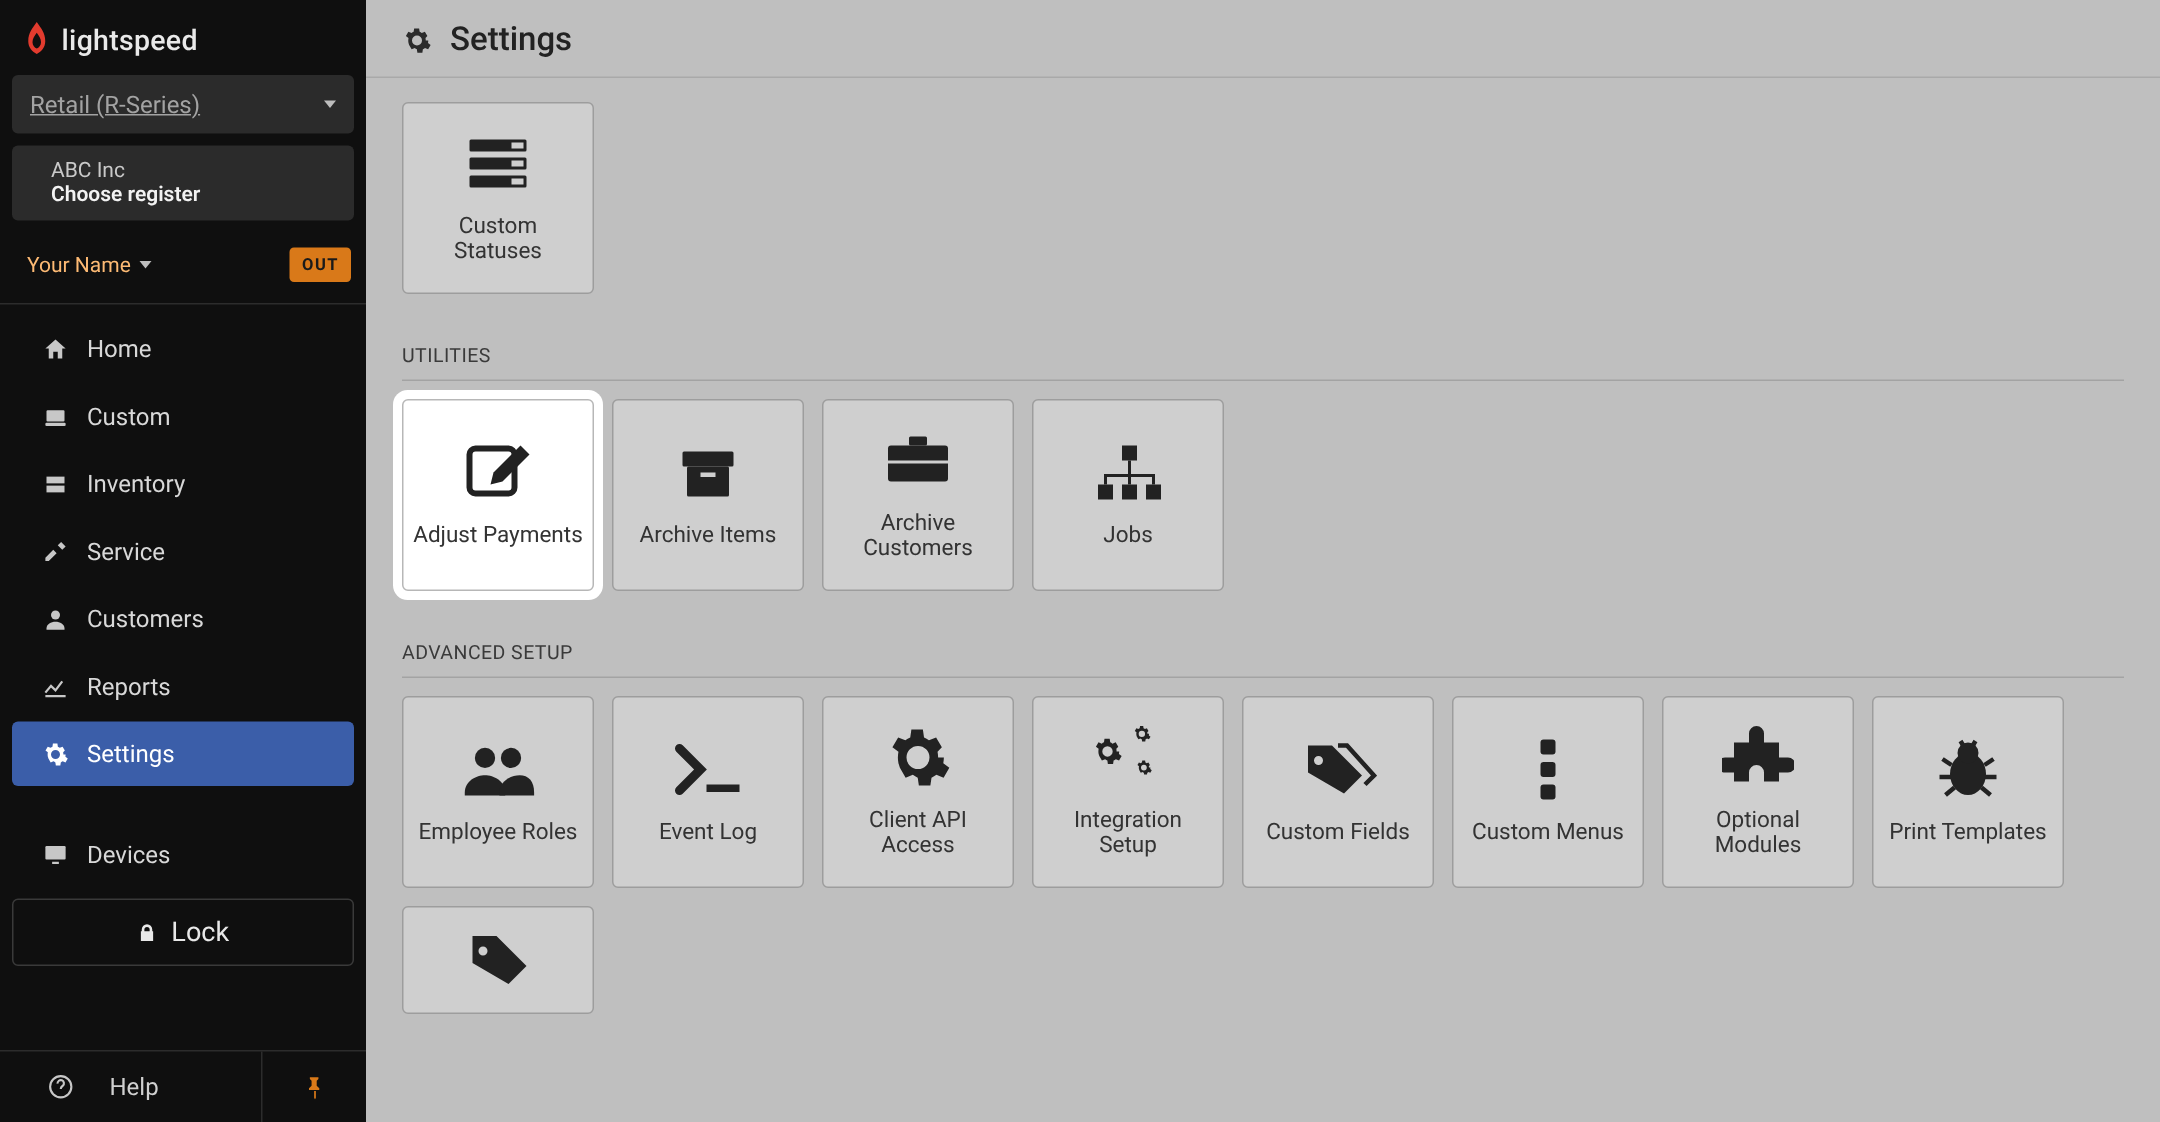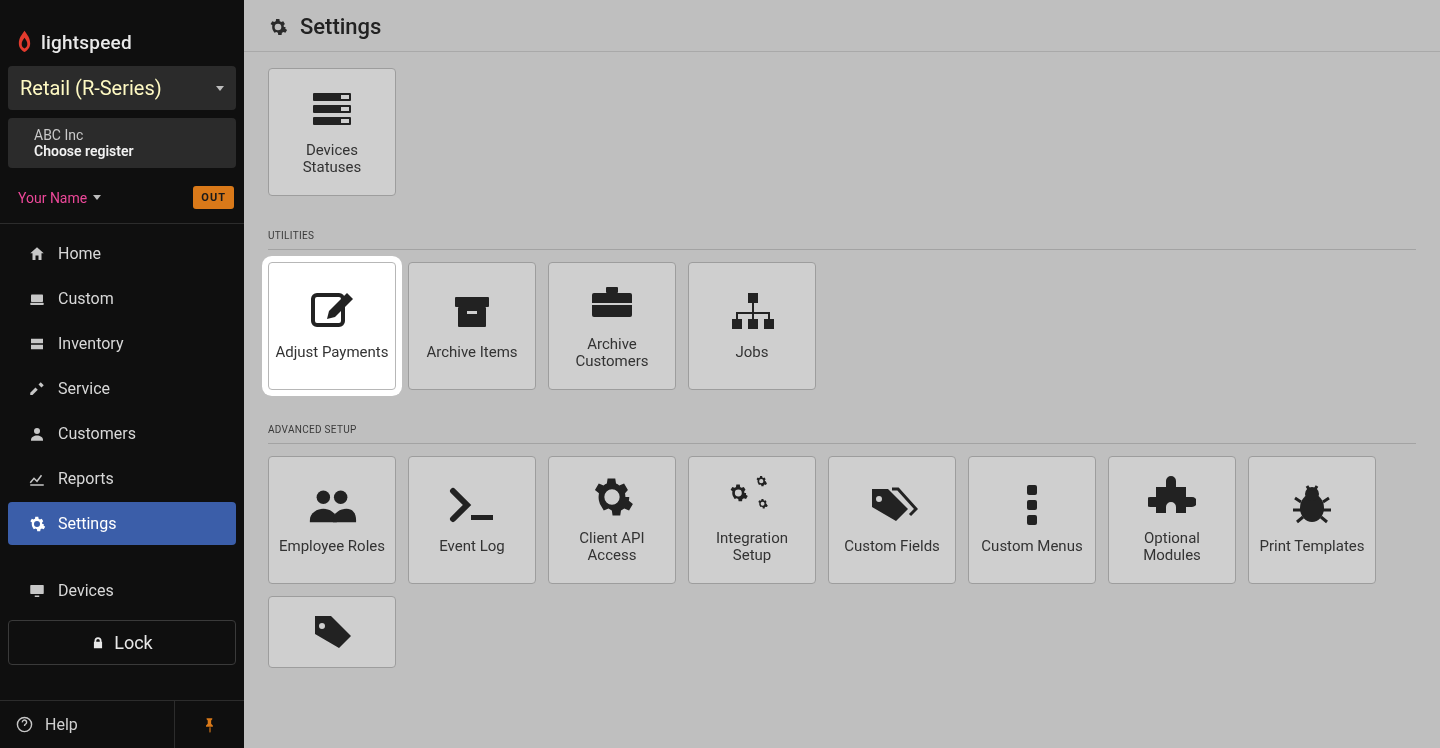--- a/index.html
+++ b/index.html
@@ -1,58 +1,58 @@
 <!DOCTYPE html>
 <html><head>
 <meta charset="utf-8">
 <style>
 * { box-sizing: border-box; margin: 0; padding: 0; }
 body { font-family: -apple-system, BlinkMacSystemFont, "Segoe UI", Roboto, sans-serif; background: #bfbfbf; overflow: hidden; }
 .app { display: flex; width: 1440px; height: 748px; }
 
 
 .sidebar { width: 244px; background: #0f0f0f; color: #c7c7c7; display: flex; flex-direction: column; }
-.logo-row { display: flex; align-items: center; padding: 30px 16px 12px; }
+.logo-row { display: flex; align-items: center; padding: 14px 16px 12px; }
 .logo-flame { width: 17px; height: 24px; margin-right: 8px; }
 .logo-text { color: #e9e9e9; font-size: 19px; font-weight: 500; letter-spacing: 0.2px; }
 
 .product-switcher { margin: 0 8px 8px; background: #2b2b2b; border-radius: 4px; padding: 10px 12px; display: flex; align-items: center; justify-content: space-between; cursor: pointer; }
-.product-switcher-label { color: #fef9c3; font-size: 20px; }
+.product-switcher-label { color: #a3a3a3; font-size: 16px; text-decoration: underline; }
 .caret-down { width: 0; height: 0; border-left: 4px solid transparent; border-right: 4px solid transparent; border-top: 5px solid #bdbdbd; }
 
 .register-box { margin: 0 8px 8px; background: #2b2b2b; border-radius: 4px; padding: 9px 26px; cursor: pointer; }
 .register-org { color: #c9c9c9; font-size: 14px; }
 .register-choose { color: #f2f2f2; font-size: 14px; font-weight: 600; }
 
 .user-row { display: flex; align-items: center; justify-content: space-between; padding: 10px 10px 14px 18px; }
-.user-name-wrap { display: flex; align-items: center; gap: 6px; color: #ec4899; font-size: 14px; }
+.user-name-wrap { display: flex; align-items: center; gap: 6px; color: #fdba74; font-size: 14px; }
 .out-badge { background: #d97919; color: #1a1a1a; font-weight: 700; font-size: 11px; letter-spacing: 1px; padding: 5px 8px; border-radius: 3px; }
 
 .nav { border-top: 1px solid #2c2c2c; padding-top: 6px; }
 .nav-item { display: flex; align-items: flex-end; gap: 12px; padding: 12px 20px; color: #d8d8d8; font-size: 16px; cursor: pointer; border-radius: 4px; margin: 2px 8px; }
 .nav-item.active { background: #3b5ea9; color: #fff; }
 .nav-icon { width: 18px; height: 18px; display: flex; align-items: center; justify-content: center; }
 
 .nav-divider { height: 20px; }
 
 .lock-btn { margin: 6px 8px; border: 1px solid #3a3a3a; border-radius: 4px; padding: 11px 0; display: flex; align-items: center; justify-content: center; gap: 9px; color: #e8e8e8; font-size: 18px; cursor: pointer; }
 
 .footer { margin-top: auto; display: flex; border-top: 1px solid #2c2c2c; }
-.help-btn { flex: 1; display: flex; align-items: center; gap: 12px; padding: 14px 16px; color: #d0d0d0; font-size: 16px; cursor: pointer; }
+.help-btn { flex: 1; display: flex; align-items: center; gap: 24px; padding: 14px 32px; color: #d0d0d0; font-size: 16px; cursor: pointer; }
 .pin-btn { width: 70px; border-left: 1px solid #2c2c2c; display: flex; align-items: center; justify-content: center; cursor: pointer; color: #d97919; }
 
 
 .main { flex: 1; background: #bfbfbf; position: relative; overflow-y: auto; }
 .main-header { position: sticky; top: 0; background: #bfbfbf; padding: 14px 24px 12px; display: flex; align-items: center; gap: 12px; border-bottom: 1px solid #a9a9a9; z-index: 5; }
 .header-gear { color: #2b2b2b; }
 .header-title { font-size: 22px; font-weight: 500; color: #222; }
 
 .content { padding: 10px 24px 40px; position: relative; }
 
-.section-title { font-size: 10px; color: #3a3a3a; letter-spacing: 0.3px; margin: 34px 0 8px; font-weight: 400; }
+.section-title { font-size: 13px; color: #3a3a3a; letter-spacing: 0.3px; margin: 34px 0 8px; font-weight: 400; }
 .divider { border: none; border-top: 1px solid #a3a3a3; margin-bottom: 12px; }
 
 .tile-row { display: flex; gap: 12px; flex-wrap: wrap; }
 .tile { width: 128px; height: 128px; background: #cfcfcf; border: 1px solid #9d9d9d; border-radius: 4px; display: flex; flex-direction: column; align-items: center; justify-content: center; gap: 12px; cursor: pointer; padding: 8px 6px; text-align: center; }
 .tile-label { color: #333; font-size: 15px; line-height: 1.15; }
 .tile-icon { width: 52px; height: 42px; display: flex; align-items: center; justify-content: center; color: #222; }
 
 .tile.highlighted { background: #fff; border: 1px solid #b7b7b7; box-shadow: 0 0 0 6px #fff; position: relative; z-index: 3; }
 
 svg { display: block; }
@@ -201,21 +201,21 @@
           <span class="tile-icon">
             <svg width="50" height="40" viewBox="0 0 50 40" fill="#222">
                 <rect x="6" y="4" width="38" height="8" rx="1"></rect>
                 <rect x="6" y="16" width="38" height="8" rx="1"></rect>
                 <rect x="6" y="28" width="38" height="8" rx="1"></rect>
                 <rect x="34" y="6" width="8" height="4" fill="#cfcfcf"></rect>
                 <rect x="34" y="18" width="8" height="4" fill="#cfcfcf"></rect>
                 <rect x="34" y="30" width="8" height="4" fill="#cfcfcf"></rect>
               </svg>
           </span>
-          <span class="tile-label">Devices Statuses</span>
+          <span class="tile-label">Custom Statuses</span>
         </div>
       </div>
 
       <div class="section-title">UTILITIES</div>
       <hr class="divider">
       <div class="tile-row">
         <div class="tile highlighted">
           <span class="tile-icon">
             <svg width="50" height="44" viewBox="0 0 50 44" fill="#222">
                 <rect x="6" y="6" width="30" height="30" rx="4" fill="none" stroke="#222" stroke-width="4"></rect>

